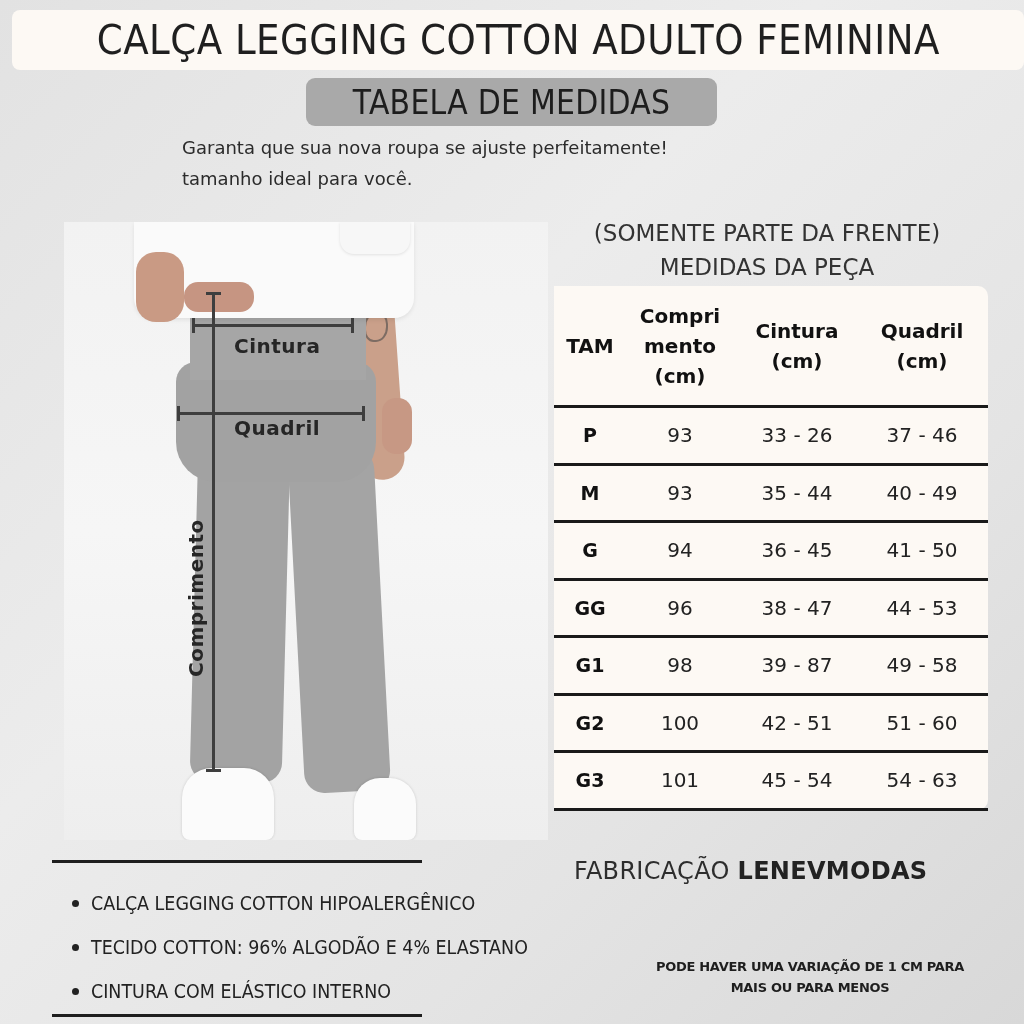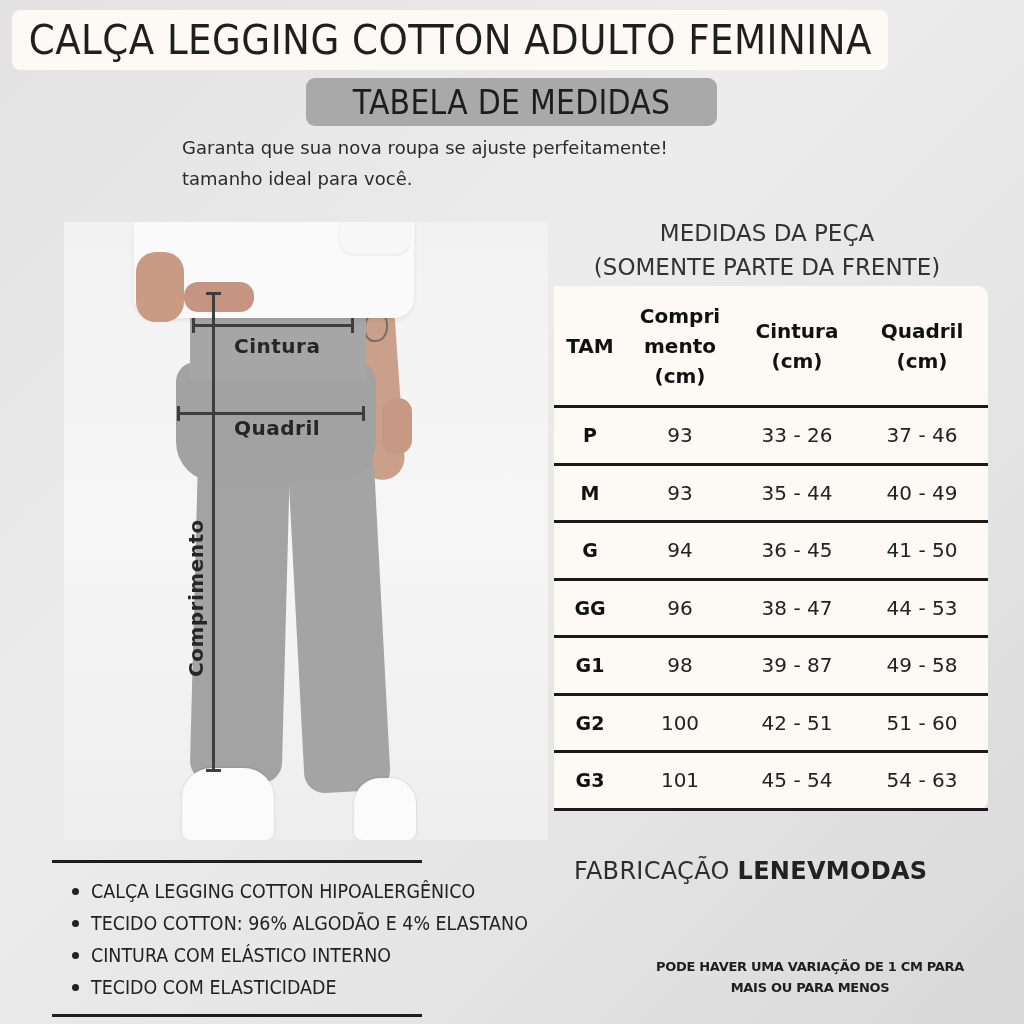--- a/index.html
+++ b/index.html
@@ -4,21 +4,21 @@
 <style>
   * { box-sizing: border-box; margin: 0; padding: 0; }
   html, body { width: 1024px; height: 1024px; overflow: hidden; }
   body {
     background: linear-gradient(135deg, #e2e2e2 0%, #ececec 40%, #e4e4e4 70%, #d8d8d8 100%);
     font-family: "Liberation Sans", sans-serif;
     color: #2a2a2a;
     position: relative;
   }
   .title-box {
-    position: absolute; left: 12px; top: 10px; width: 876px; height: 60px;
+    position: absolute; left: 12px; top: 10px; width: 1012px; height: 60px;
     background: #fdf9f4; border-radius: 8px;
     display: flex; align-items: center; justify-content: center;
   }
   .title-box h1 {
     font-family: "DejaVu Sans", sans-serif;
     font-size: 40px; font-weight: 500; letter-spacing: 0.5px; color: #1f1f1f;
     white-space: nowrap;
     transform: scaleX(0.93);
   }
   .subtitle-box {
@@ -102,21 +102,21 @@
     font-family: "DejaVu Sans", sans-serif; font-size: 24px; color: #2d2d2d; letter-spacing: 0.3px; margin-top: 35px;
   }
   .brand b { font-weight: bold; color: #222; }
 
   .hr { position: absolute; left: 52px; width: 374px; height: 3px; background: #1e1e1e; }
   .hr.top { top: 860px; width: 370px; }
   .hr.bottom { top: 1014px; width: 370px; }
   .features { position: absolute; left: 72px; top: 875px; list-style: none; }
   .features li {
     font-family: "DejaVu Sans", sans-serif; font-size: 19px; line-height: 32px; color: #222;
-    white-space: nowrap; display: flex; align-items: center;
+    white-space: nowrap; display: flex; align-items: center; margin-top: 12px;
   }
   .features li .bullet { width: 7px; height: 7px; border-radius: 50%; background: #222; margin-right: 12px; flex: none; }
   .features li span.txt { display: inline-block; transform: scaleX(0.92); transform-origin: left center; }
   .note {
     position: absolute; left: 610px; top: 956px; width: 400px; text-align: center;
     font-family: "DejaVu Sans", sans-serif; font-weight: bold; font-size: 13px; line-height: 21px; color: #1e1e1e;
     letter-spacing: -0.3px;
   }
 </style>
 </head>
@@ -154,22 +154,22 @@
   <div class="m-label" style="left:170px; top:112px;">Cintura</div>
 
   <div class="measure-h" style="left:113px; top:190px; width:188px;"></div>
   <div class="m-label" style="left:170px; top:194px;">Quadril</div>
 
   <div class="measure-v" style="left:148px; top:70px; height:480px;"></div>
   <div class="m-label vertical" style="left:120px; top:455px;">Comprimento</div>
 </div>
 
 <div class="table-caption">
+  <div>(SOMENTE PARTE DA FRENTE)</div>
   <div>MEDIDAS DA PEÇA</div>
-  <div>(SOMENTE PARTE DA FRENTE)</div>
 </div>
 
 <div class="size-table">
   <div class="row header">
     <div class="cell c1">
       <div>TAM</div>
     </div>
     <div class="cell c2">
       <div>Compri</div>
       <div>mento</div>

